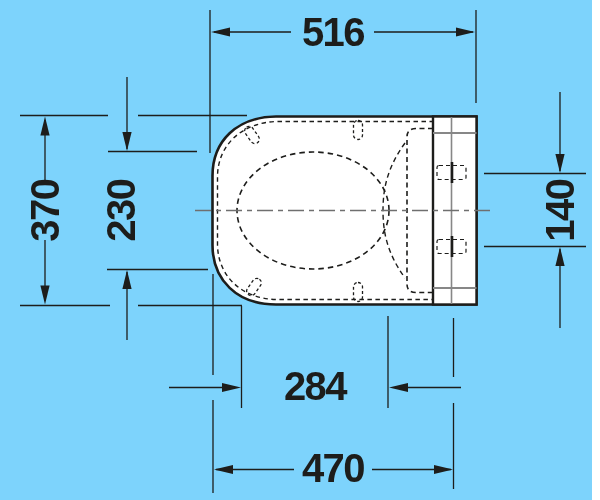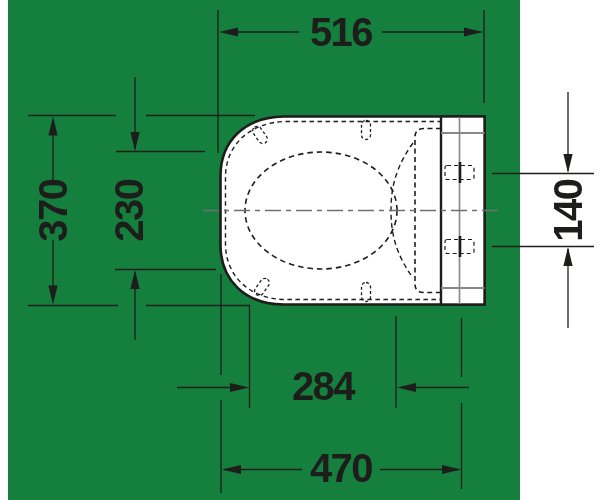--- a/index.html
+++ b/index.html
@@ -6,24 +6,23 @@
     margin: 0;
     padding: 0;
     background: #ffffff;
     width: 600px;
     height: 500px;
     overflow: hidden;
     font-family: "Liberation Sans", sans-serif;
   }
   .stage {
     position: relative;
-    width: 512px;
+    width: 592px;
     height: 500px;
-    background: #15803d;
-    margin-left: 8px;
+    background: #7dd3fc;
   }
   svg { display: block; }
   .dim-label {
     font-family: "Liberation Sans", sans-serif;
     font-weight: bold;
     font-size: 40px;
     letter-spacing: -1.5px;
     fill: #1d1d1b;
   }
 </style>

